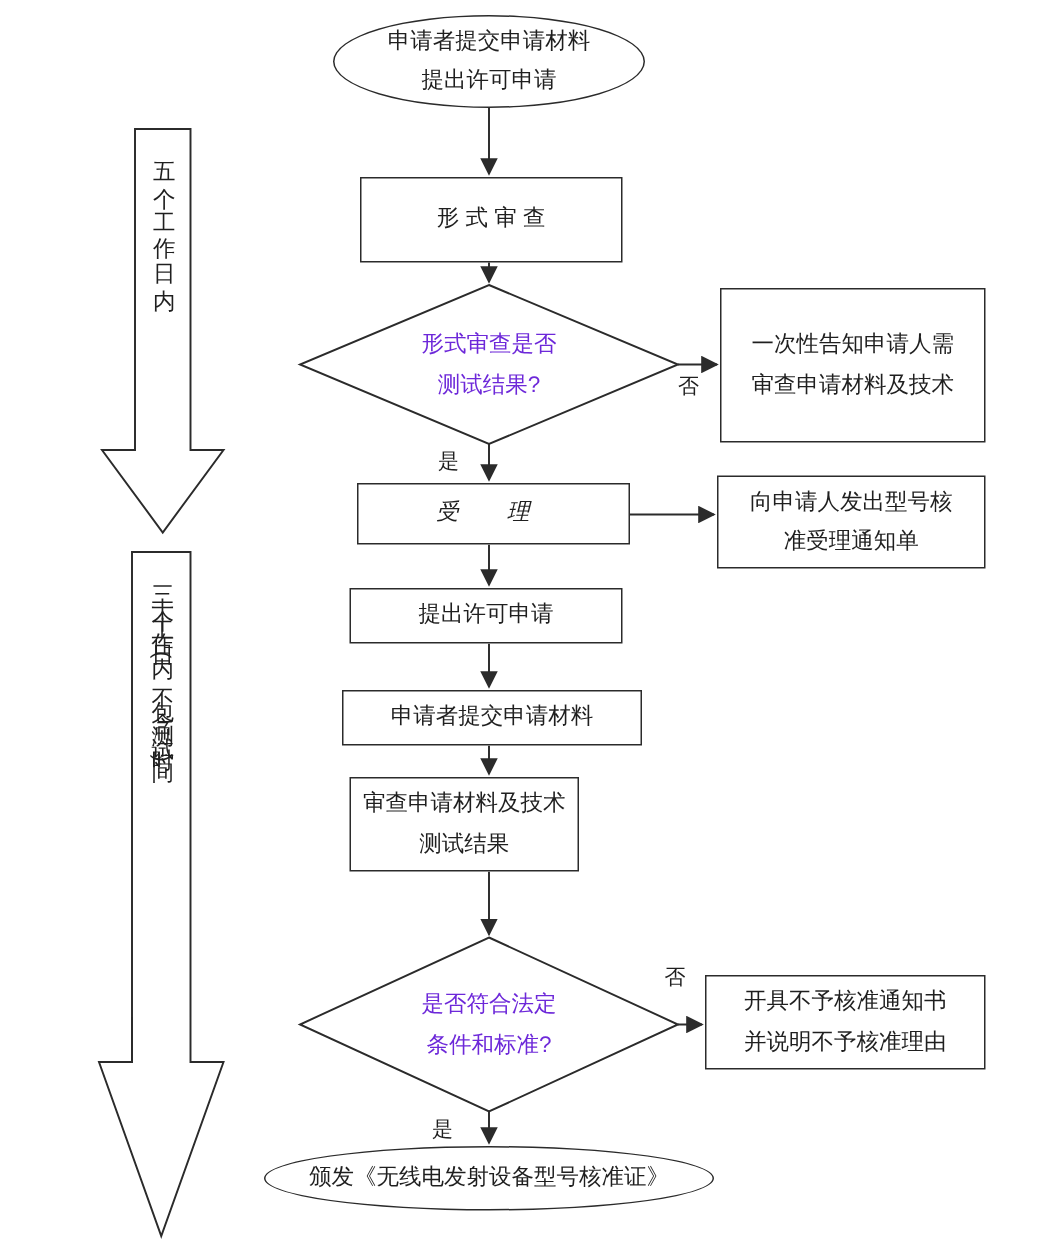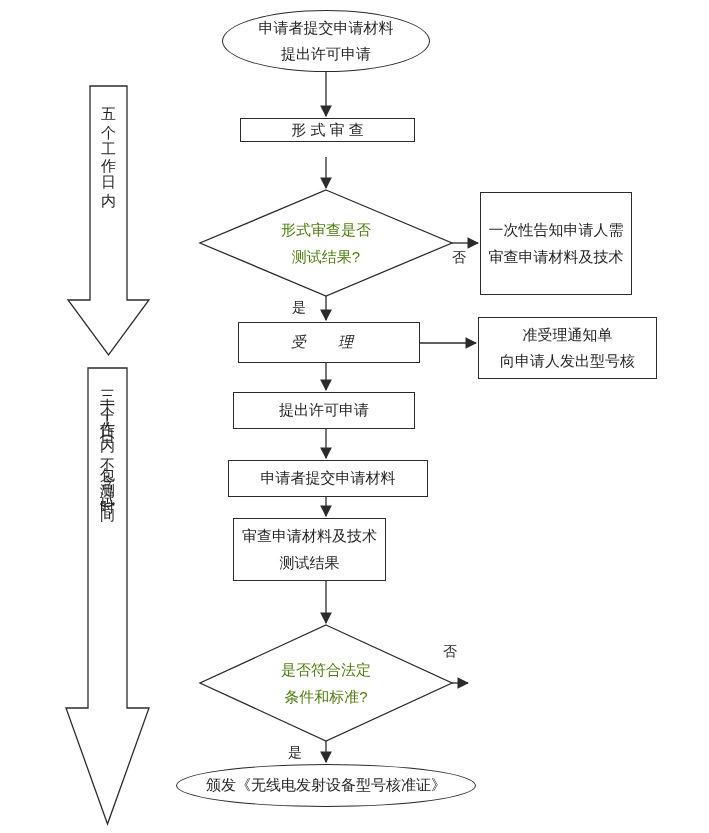--- a/index.html
+++ b/index.html
@@ -39,21 +39,21 @@
   .stadium { border-radius: 50%; }
   .dtext {
     position: absolute;
     display: flex;
     flex-direction: column;
     align-items: center;
     justify-content: center;
     text-align: center;
     font-size: 15px;
     line-height: 1.8;
-    color: #4d7c0f;
+    color: #6d28d9;
   }
   .edge-label {
     position: absolute;
     font-size: 14px;
     color: #1f1f1f;
   }
   .accept-text { letter-spacing: 14px; font-style: italic; }
   .vtext {
     position: absolute;
     writing-mode: vertical-rl;
@@ -96,44 +96,44 @@
       <line x1="452" y1="683" x2="468" y2="683" marker-end="url(#arrow)"></line>
       <line x1="326" y1="741" x2="326" y2="762" marker-end="url(#arrow)"></line>
     </g>
   </svg>
 
   <div class="node stadium" style="left:222px; top:10px; width:208px; height:62px;">
     <span>申请者提交申请材料</span>
     <span>提出许可申请</span>
   </div>
 
-  <div class="node" style="left:240px; top:118px; width:175px; height:24px;">
+  <div class="node" style="left:240px; top:118px; width:175px; height:57px;">
     <span>形 式 审 查</span>
   </div>
 
   <div class="dtext" style="left:226px; top:213px; width:200px; height:60px;">
     <span>形式审查是否</span>
     <span>测试结果?</span>
   </div>
 
   <div class="edge-label" style="left:452px; top:249px;">否</div>
   <div class="edge-label" style="left:292px; top:299px;">是</div>
 
-  <div class="node" style="left:480px; top:192px; width:152px; height:103px;">
+  <div class="node" style="left:480px; top:192px; width:177px; height:103px;">
     <span>一次性告知申请人需</span>
     <span>审查申请材料及技术</span>
   </div>
 
   <div class="node" style="left:238px; top:322px; width:182px; height:41px;">
     <span class="accept-text">受 理</span>
   </div>
 
   <div class="node" style="left:478px; top:317px; width:179px; height:62px;">
+    <span>向申请人发出型号核</span>
     <span>准受理通知单</span>
-    <span>向申请人发出型号核</span>
   </div>
 
   <div class="node" style="left:233px; top:392px; width:182px; height:37px;">
     <span>提出许可申请</span>
   </div>
 
   <div class="node" style="left:228px; top:460px; width:200px; height:37px;">
     <span>申请者提交申请材料</span>
   </div>
 
@@ -143,20 +143,24 @@
   </div>
 
   <div class="dtext" style="left:226px; top:653px; width:200px; height:60px;">
     <span>是否符合法定</span>
     <span>条件和标准?</span>
   </div>
 
   <div class="edge-label" style="left:443px; top:643px;">否</div>
   <div class="edge-label" style="left:288px; top:744px;">是</div>
 
+  <div class="node" style="left:470px; top:650px; width:187px; height:63px;">
+    <span>开具不予核准通知书</span>
+    <span>并说明不予核准理由</span>
+  </div>
 
   <div class="node stadium" style="left:176px; top:764px; width:300px; height:43px;">
     <span>颁发《无线电发射设备型号核准证》</span>
   </div>
 
   <div class="vtext vtext-five">五个工作日内</div>
   <div class="vtext vtext-thirty">三十个工作日内(不包含测试时间)</div>
 
 </div>
 

